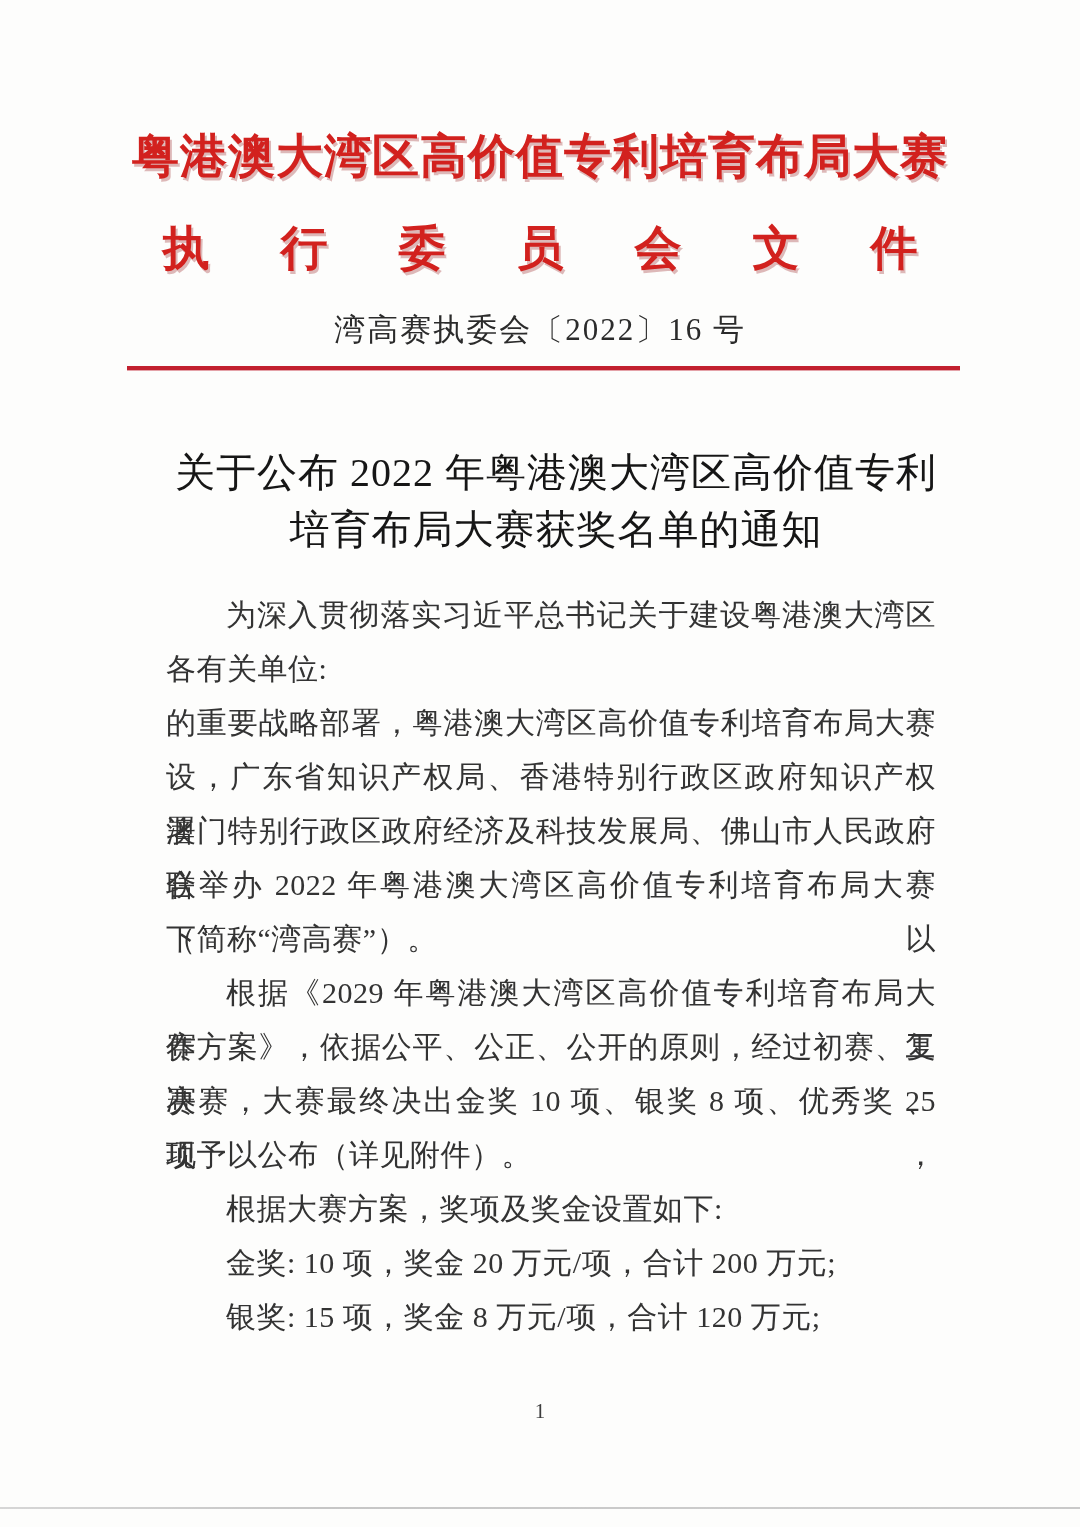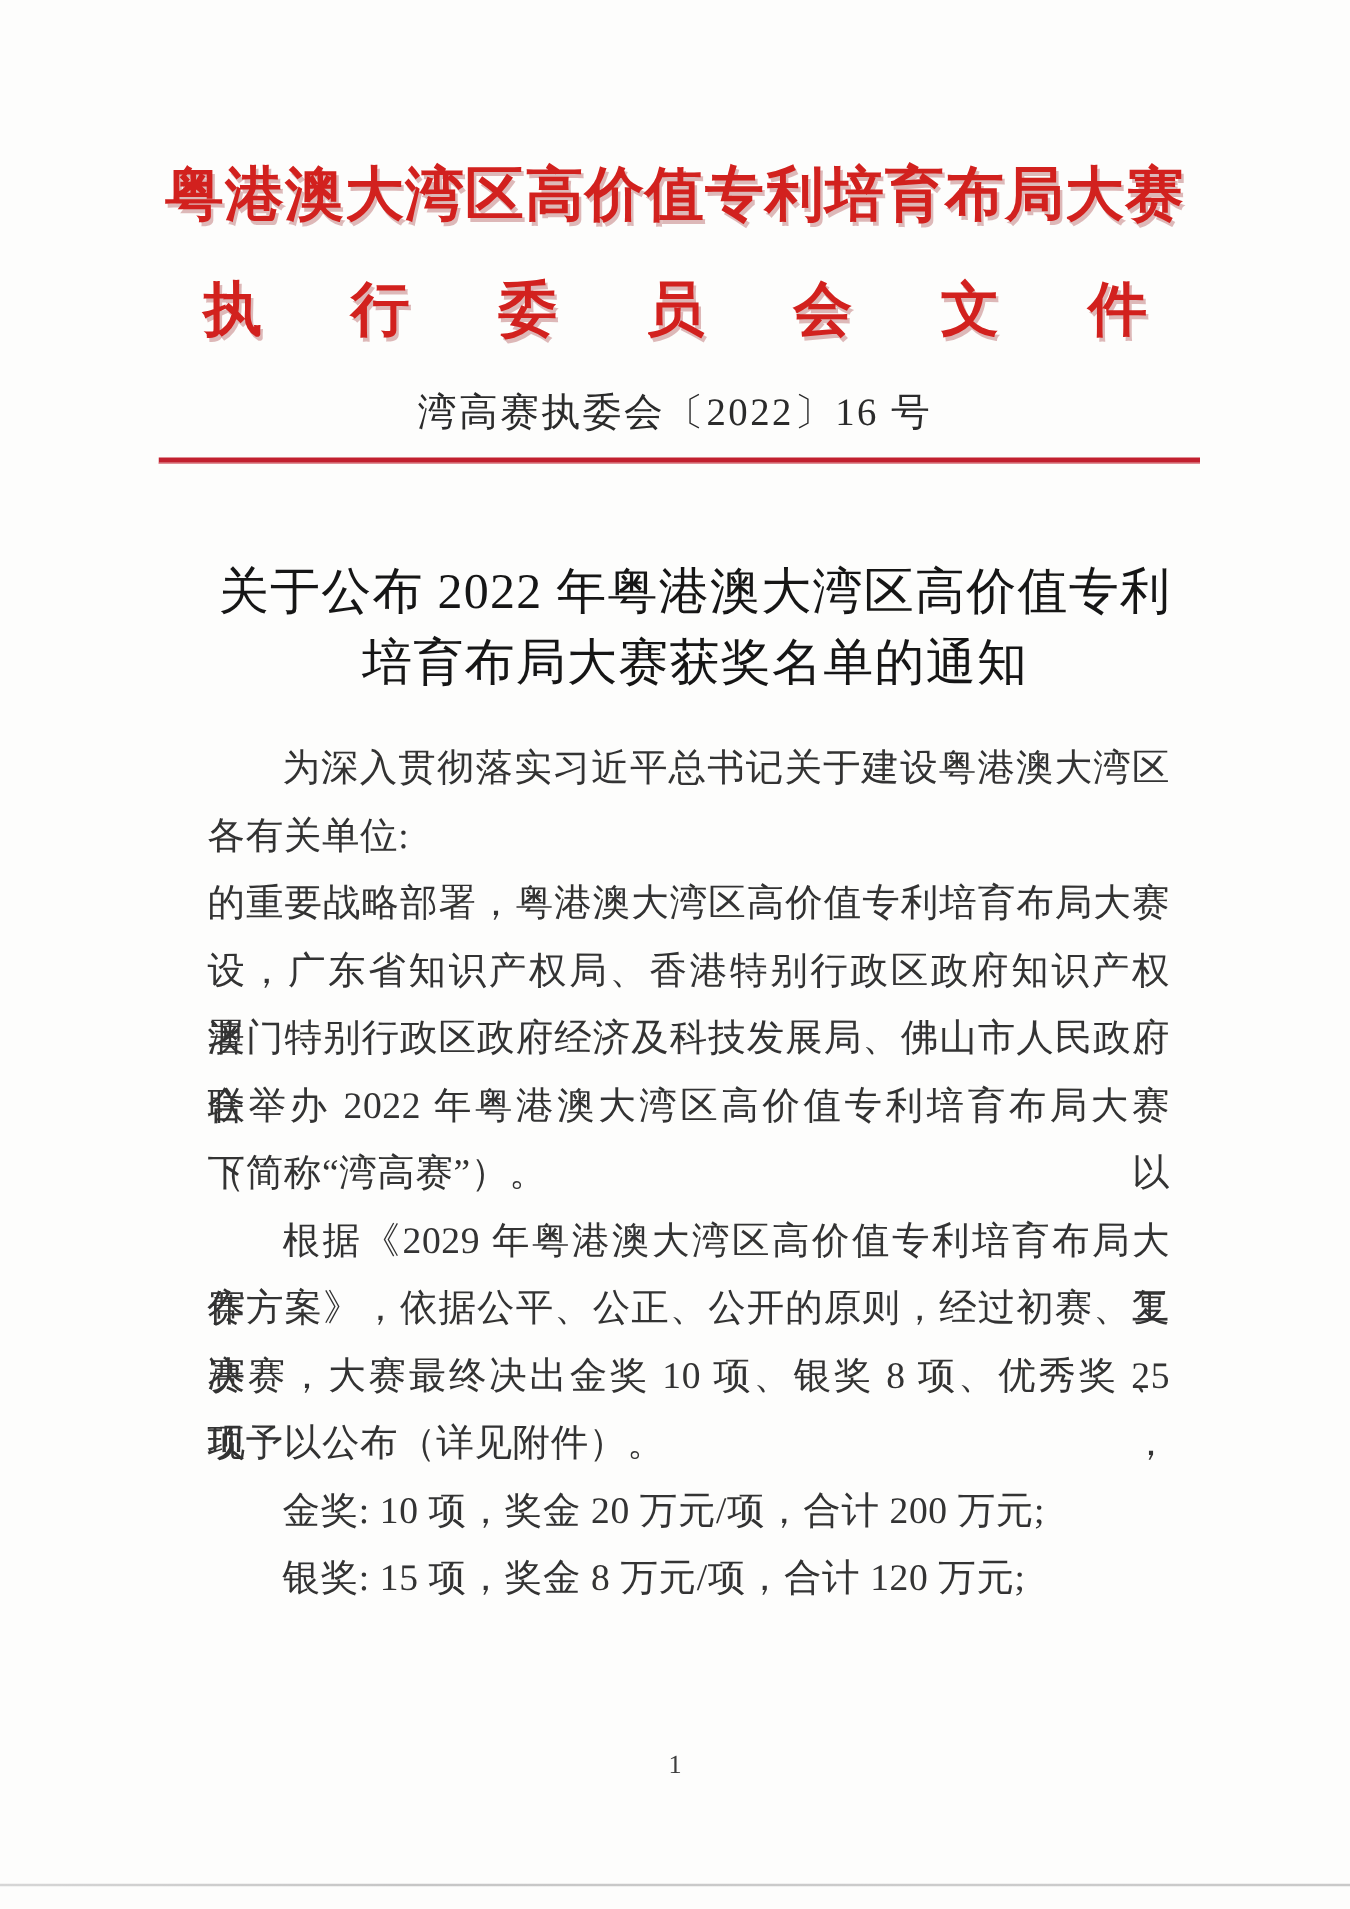--- a/index.html
+++ b/index.html
@@ -143,20 +143,21 @@
     <div class="line">各有关单位:</div>
     <div class="line full">的重要战略部署，粤港澳大湾区高价值专利培育布局大赛</div>
     <div class="line full">设，广东省知识产权局、香港特别行政区政府知识产权署、</div>
     <div class="line full">澳门特别行政区政府经济及科技发展局、佛山市人民政府联</div>
     <div class="line full">合举办 2022 年粤港澳大湾区高价值专利培育布局大赛（以</div>
     <div class="line">下简称“湾高赛”）。</div>
     <div class="line indent full">根据《2029 年粤港澳大湾区高价值专利培育布局大赛工</div>
     <div class="line full">作方案》，依据公平、公正、公开的原则，经过初赛、复赛、</div>
     <div class="line full">决赛，大赛最终决出金奖 10 项、银奖 8 项、优秀奖 25 项，</div>
     <div class="line">现予以公布（详见附件）。</div>
+    <div class="line indent">根据大赛方案，奖项及奖金设置如下:</div>
     <div class="line indent">金奖: 10 项，奖金 20 万元/项，合计 200 万元;</div>
     <div class="line indent">银奖: 15 项，奖金 8 万元/项，合计 120 万元;</div>
   </div>
 
   <div class="page-number">1</div>
 
   <div class="scan-edge"></div>
 
 </div>
 

